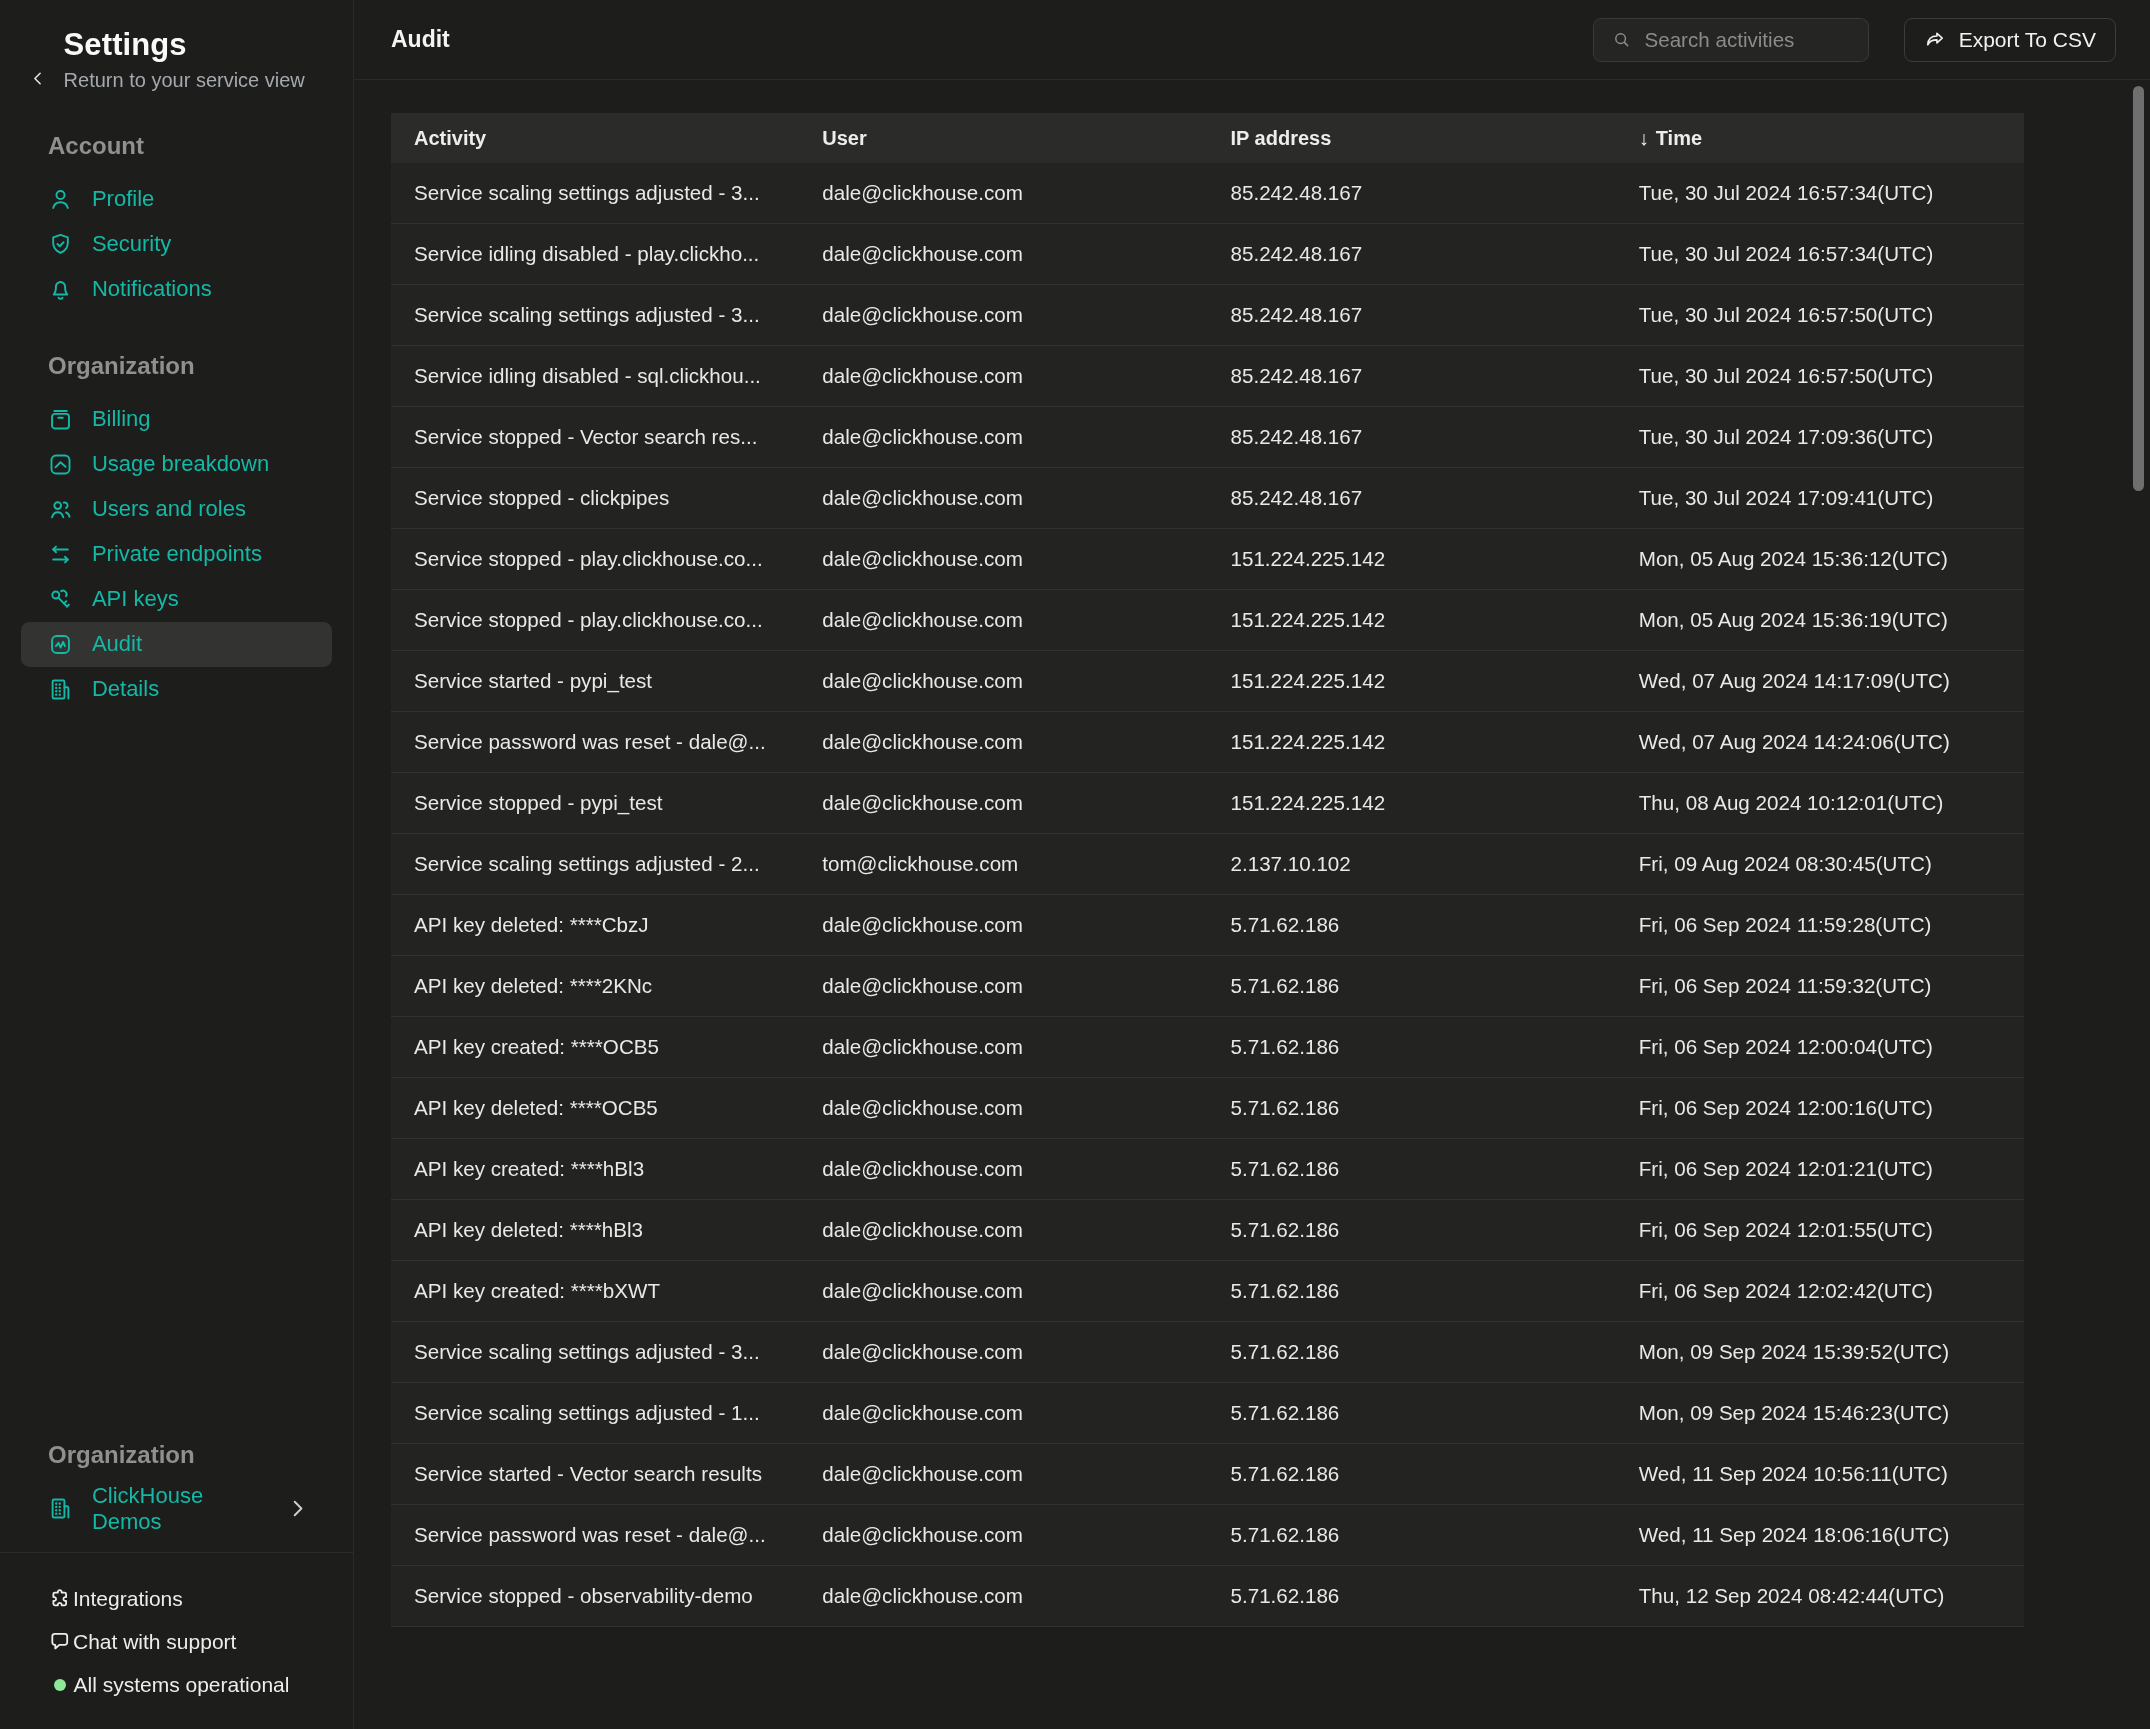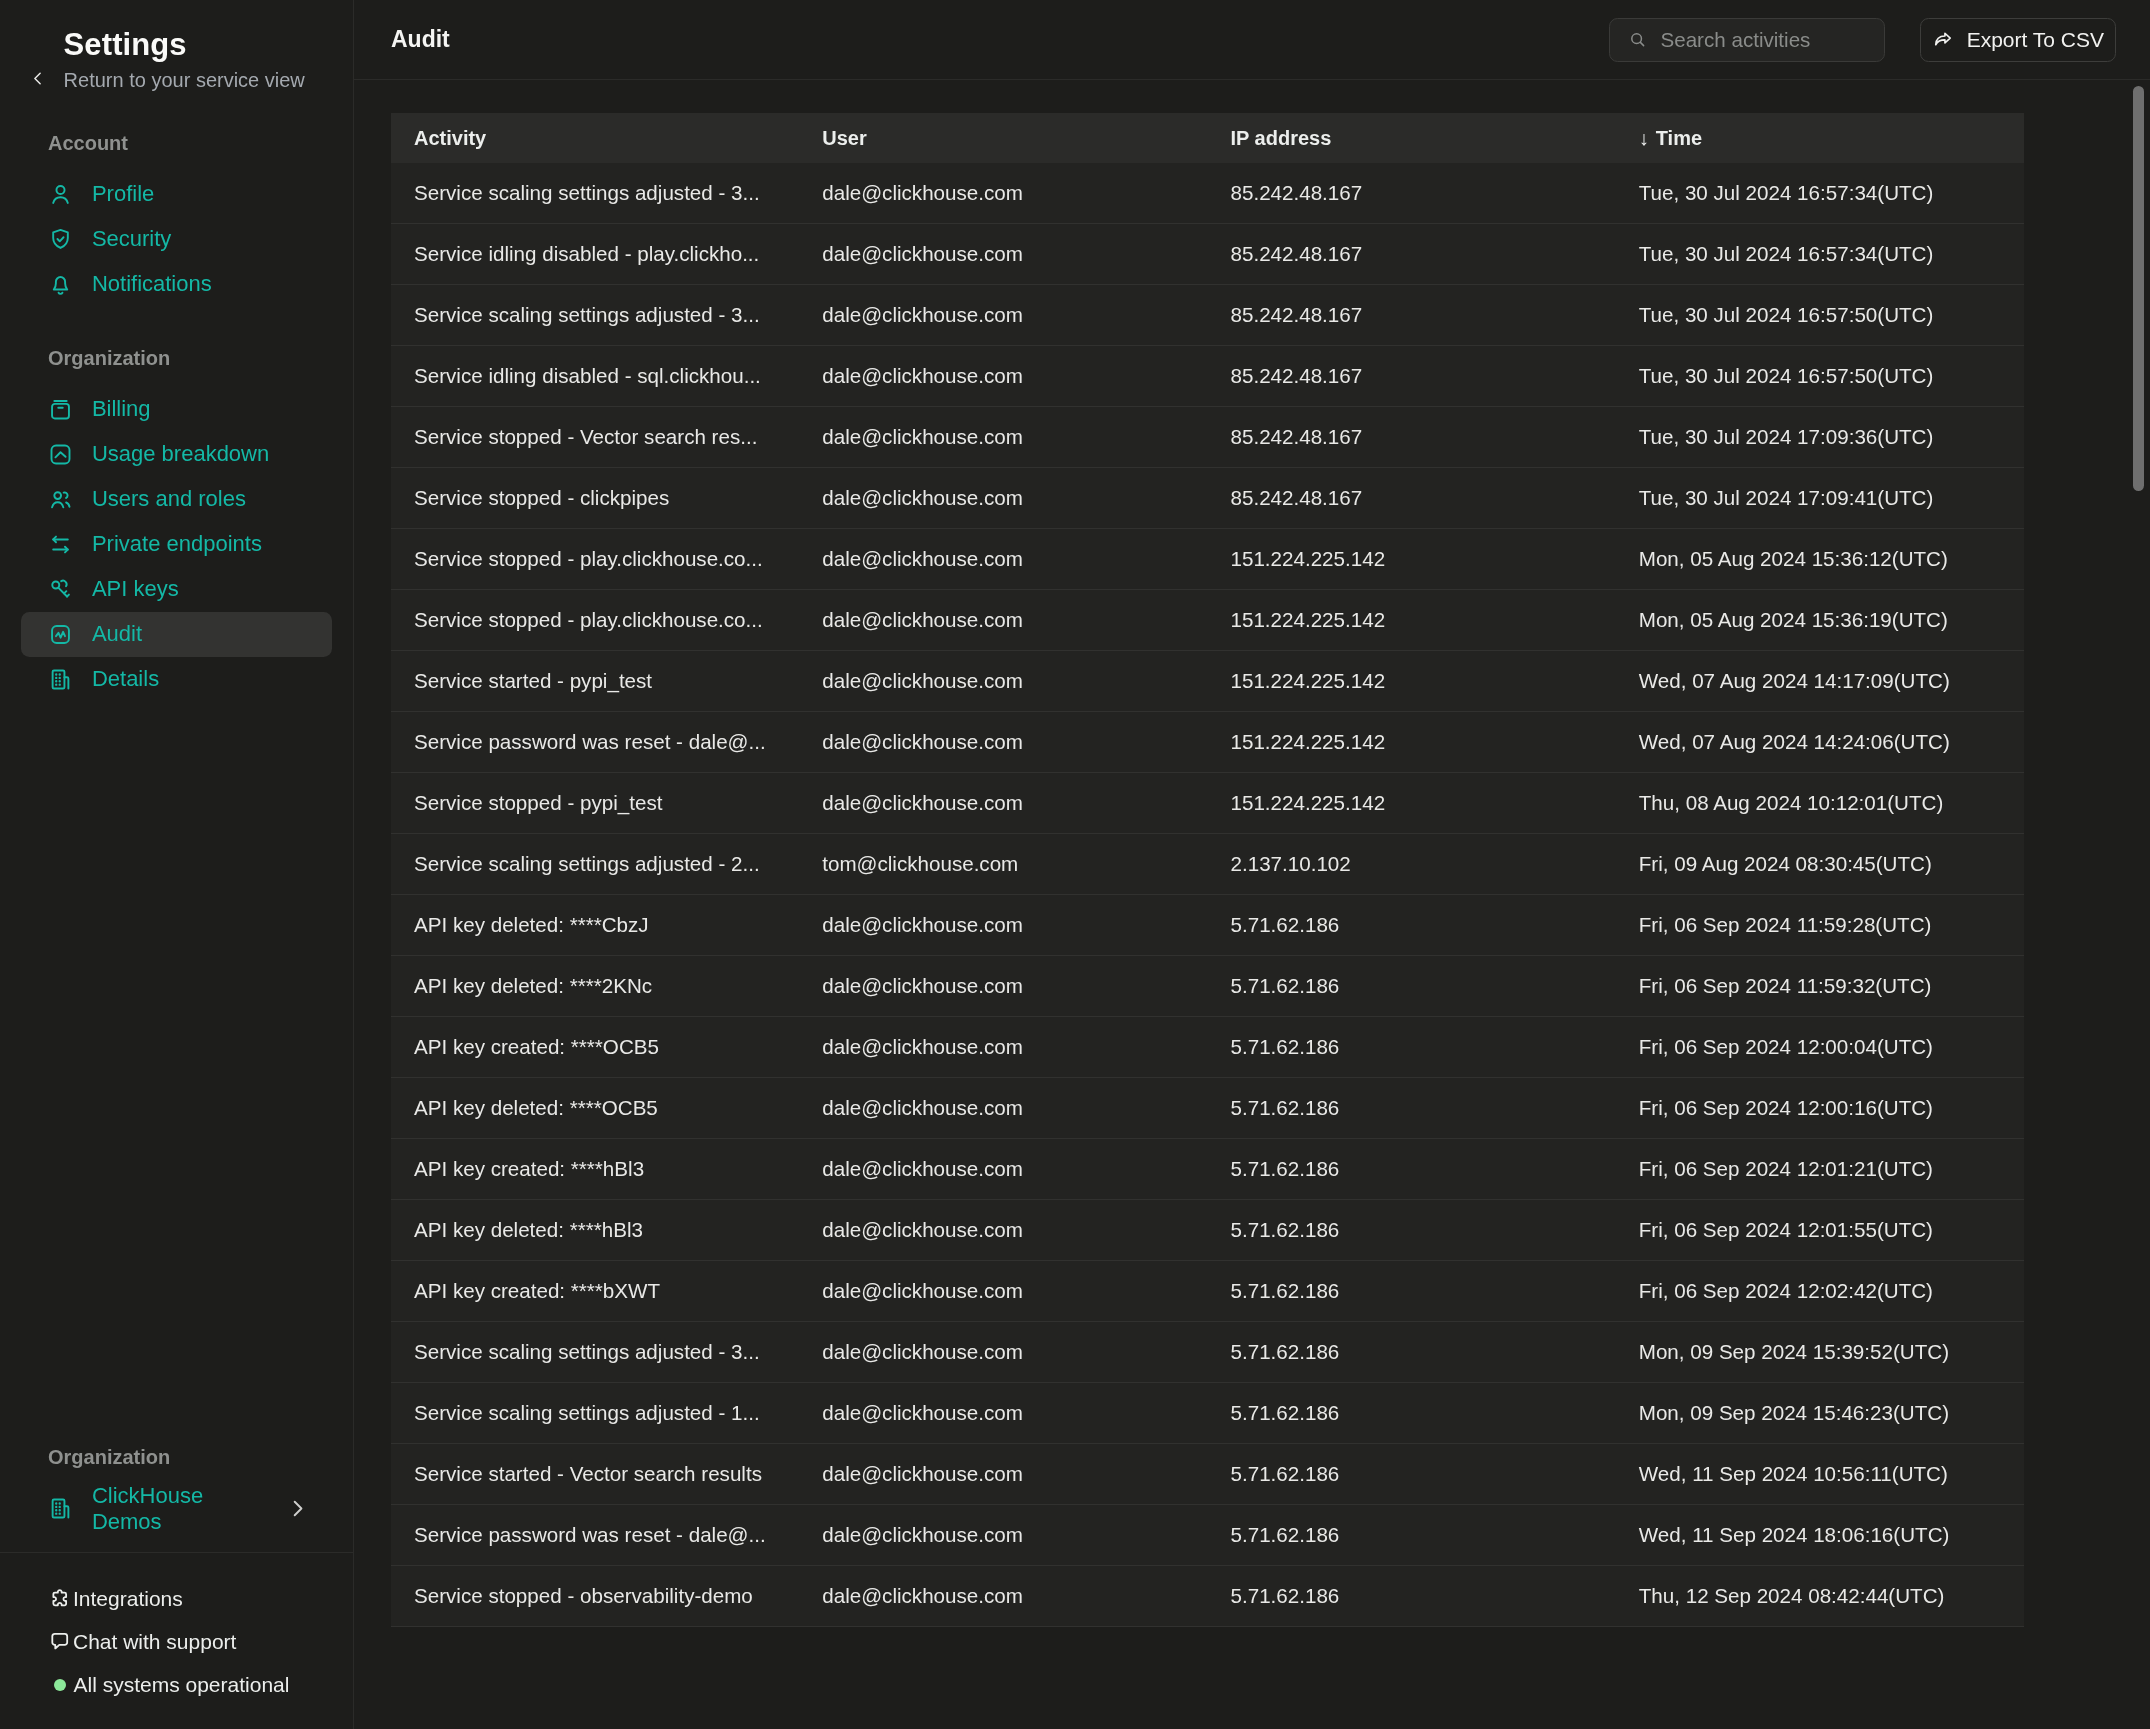--- a/index.html
+++ b/index.html
@@ -17,21 +17,21 @@
   .sidebar {
     width:354px; flex:none; height:100%;
     border-right:0.7px solid #2b2b29;
     display:flex; flex-direction:column;
     padding:27px 0 24px;
   }
   .sb-header { display:flex; align-items:flex-end; gap:15.6px; padding:0 28px 0 27px; }
   .back-btn { margin-top:11.3px; color:#e9e9e7; cursor:pointer; background:none; border:none; }
   .sb-title { font-size:31px; font-weight:700; color:#fafaf8; letter-spacing:0.1px; }
   .sb-subtitle { font-size:20px; color:#a4a9af; margin-top:5.7px; }
-  .section-label { font-size:20px; font-weight:600; color:#8f918f; padding-left:48px; margin-top:40px; margin-bottom:17px; }
+  .section-label { font-size:24px; font-weight:600; color:#8f918f; padding-left:48px; margin-top:40px; margin-bottom:17px; }
   .nav-item {
     height:45px; margin:0 21px; padding-left:25.5px; padding-right:21px;
     display:flex; align-items:center; gap:18.4px;
     border-radius:8.5px; font-size:22px; color:#14b8a6; cursor:pointer;
   }
   .nav-item .ic { width:27px; height:27px; }
   .nav-item.selected { background:#333331; }
   .sb-bottom { margin-top:auto; }
   .org-switch-chevron { margin-left:auto; color:#cfcfcd; }
   .sb-divider { height:0.7px; background:#2b2b29; margin:21px 0 24px; }
@@ -44,21 +44,21 @@
   .topbar { height:80px; flex:none; border-bottom:0.7px solid #2b2b29; display:flex; align-items:center; padding:0 35px 0 37px; }
   .topbar-title { font-size:23px; font-weight:700; color:#f5f5f3; margin-right:auto; }
   .search-box {
     width:276px; height:44px; display:flex; align-items:center; gap:12.8px;
     padding:0 17px; border-radius:8.5px; background:#252523; border:0.7px solid #3a3a38; color:#8a8c8a;
   }
   .search-box input { flex:1; min-width:0; background:transparent; border:none; outline:none; color:#e9e9e7; font-size:20.6px; font-family:"Liberation Sans", sans-serif; }
   .search-box input::placeholder { color:#8a8c8a; }
   .export-btn {
     margin-left:35px; height:44px; display:flex; align-items:center; gap:12px;
-    padding:0 11px; border-radius:8.5px; border:0.7px solid #3d3d3b; background:transparent;
+    padding:0 19px; border-radius:8.5px; border:0.7px solid #3d3d3b; background:transparent;
     color:#f2f2f0; font-size:21px; font-weight:500; font-family:"Liberation Sans", sans-serif; cursor:pointer;
   }
   .content { padding:33px 127px 0 37px; }
   .count { font-size:21px; font-weight:700; color:#f2f2f0; margin-bottom:28px; }
   .thead {
     display:grid; grid-template-columns:25% 25% 25% 25%;
     height:50px; align-items:center; background:#2b2b29;
     font-size:20px; font-weight:600; color:#eceeec;
   }
   .th { padding:0 23px; display:flex; align-items:center; gap:7px; white-space:nowrap; overflow:hidden; }

